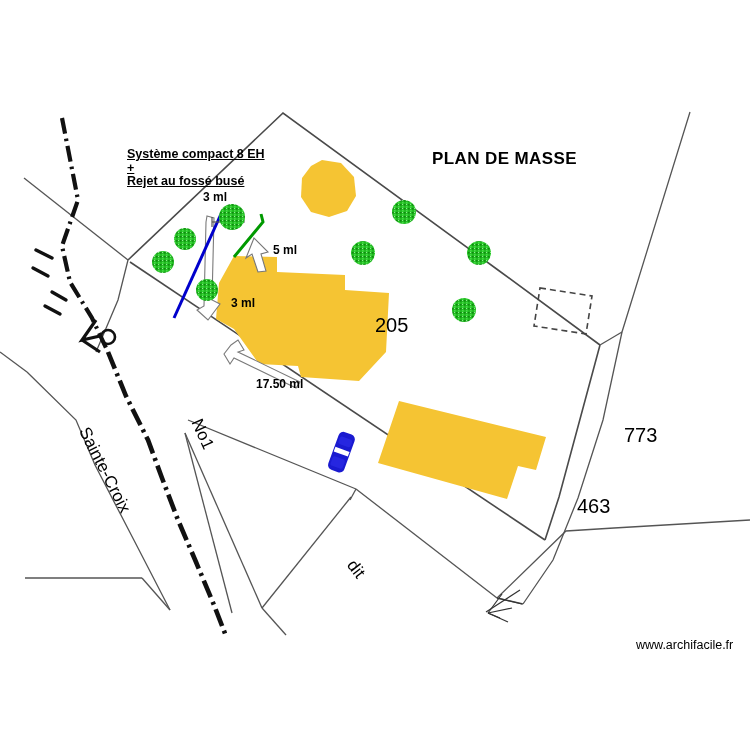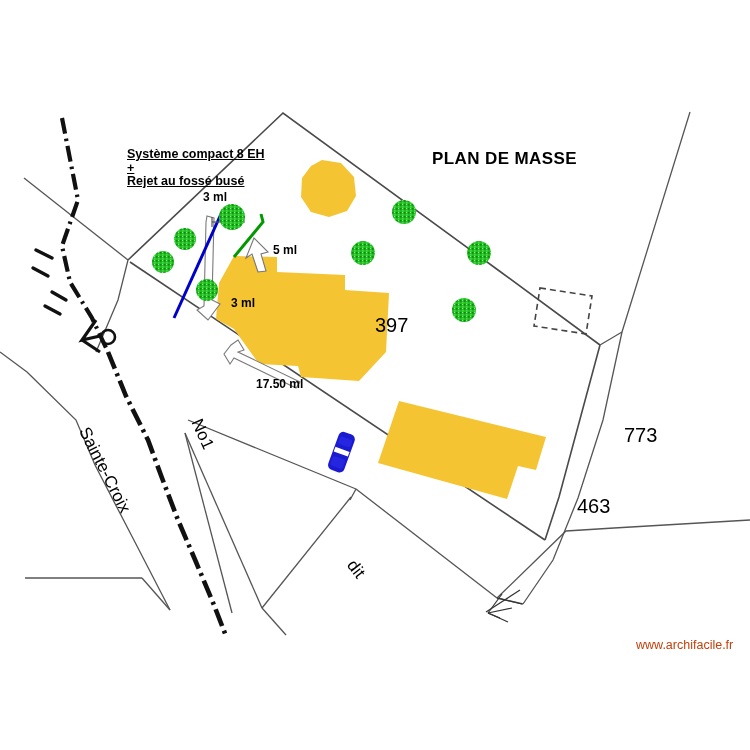--- a/index.html
+++ b/index.html
@@ -49,21 +49,21 @@
     font-size: 20px;
     font-weight: normal;
   }
   .road-text {
     font-size: 17px;
     font-weight: normal;
   }
   .watermark-text {
     font-size: 12.5px;
     font-weight: normal;
-    color: #c2410c;
+    color: #000000;
   }
 </style>
 </head>
 <body>
 
 <div id="plan-root">
 
   <svg id="plan-svg" viewBox="0 0 750 750">
     <defs>
       <pattern id="treeTex" width="4" height="4" patternUnits="userSpaceOnUse">
@@ -186,21 +186,21 @@
 
   <div class="txt note-text" style="left:127px; top:147px;">Système compact 8 EH</div>
   <div class="txt note-text" style="left:127px; top:161px;">+</div>
   <div class="txt note-text" style="left:127px; top:174px;">Rejet au fossé busé</div>
 
   <div class="txt dim-text" style="left:203px; top:190px;">3 ml</div>
   <div class="txt dim-text" style="left:273px; top:243px;">5 ml</div>
   <div class="txt dim-text" style="left:231px; top:296px;">3 ml</div>
   <div class="txt dim-text" style="left:256px; top:341px;margin-top:36px;">17.50 ml</div>
 
-  <div class="txt parcel-text" style="left:375px; top:314px;">397</div>
+  <div class="txt parcel-text" style="left:375px; top:314px;">205</div>
   <div class="txt parcel-text" style="left:624px; top:424px;">773</div>
   <div class="txt parcel-text" style="left:577px; top:495px;text-align:center;">463</div>
 
   <div class="txt road-text" style="left:92px; top:424px; transform-origin:left top; transform:rotate(63deg);">Sainte-Croix</div>
   <div class="txt road-text" style="left:205px; top:416px; transform-origin:left top; transform:rotate(66deg);">No1</div>
   <div class="txt road-text" style="left:358px; top:556px; transform-origin:left top; transform:rotate(52deg);">dit</div>
 
   <div class="txt watermark-text" style="left:636px; top:638px;">www.archifacile.fr</div>
 
 </div>

